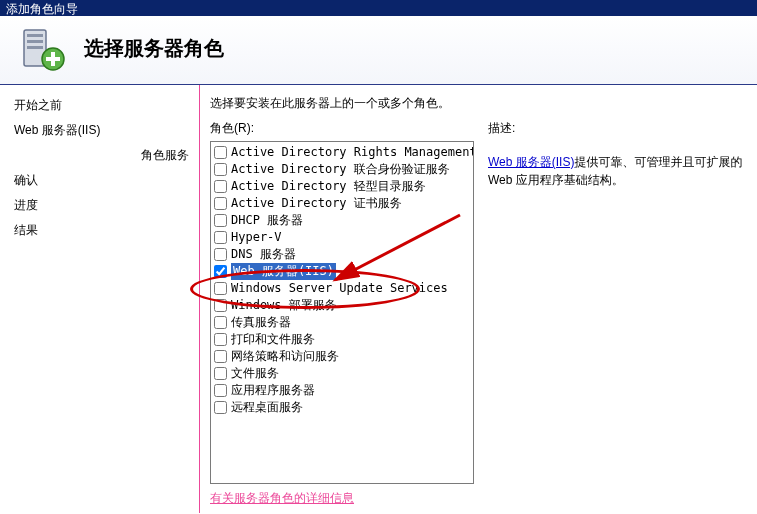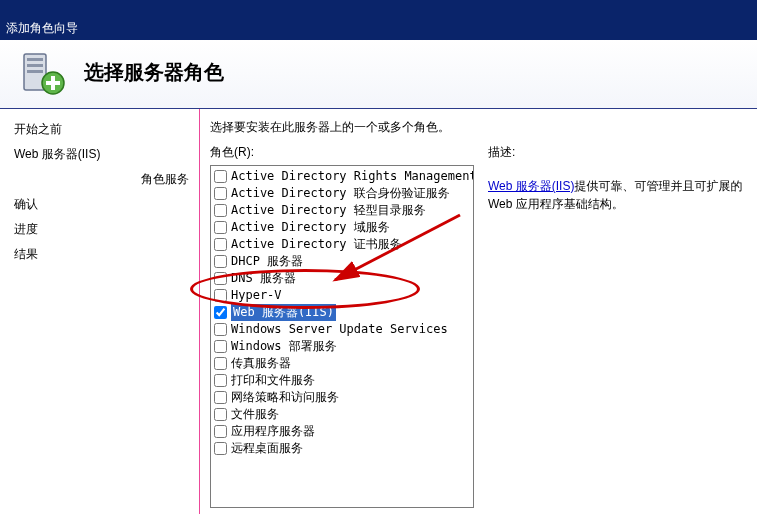--- a/index.html
+++ b/index.html
@@ -1,17 +1,17 @@
 <!DOCTYPE html>
 <html><head>
 <meta charset="utf-8">
 <style>
 * { box-sizing: border-box; margin: 0; padding: 0; }
 body { font-family: "Microsoft YaHei", SimSun, Tahoma, sans-serif; font-size: 12px; background: #fff; width: 757px; height: 514px; overflow: hidden; }
-.titlebar { background: #0a246a; color: #fff; padding: 20px 6px; font-size: 12px; height: 34px; }
+.titlebar { background: #0a246a; color: #fff; padding: 1px 6px; font-size: 12px; height: 16px; }
 .header { display: flex; align-items: center; padding: 8px 10px 12px 18px; border-bottom: 1px solid #2b3a89; background: linear-gradient(#fff, #f4f6fb); }
 .header .icon-wrap { width: 48px; height: 48px; margin-right: 18px; position: relative; }
 .header h1 { font-size: 20px; font-weight: bold; color: #000; }
 .body { display: flex; height: calc(100% - 18px - 68px); }
 .sidebar { width: 200px; border-right: 1px solid #ec4899; padding-top: 8px; }
 .sidebar .nav-item { padding: 4px 10px 4px 14px; cursor: pointer; color: #000; }
 .sidebar .nav-item.indent1 { padding-left: 6px; text-align: right; }
 .sidebar .nav-item.active { background: #2b3a89; color: #fff; border-top: 1px solid #1a2860; border-bottom: 1px solid #1a2860; }
 .main { flex: 1; padding: 10px 12px 6px 10px; display: flex; flex-direction: column; position: relative; }
 .instruction { margin-bottom: 8px; }
@@ -77,37 +77,33 @@
             <div class="role-row">
               <input type="checkbox" style="">
               <span class="role-label">Active Directory 联合身份验证服务</span>
             </div>
             <div class="role-row">
               <input type="checkbox" style="">
               <span class="role-label">Active Directory 轻型目录服务</span>
             </div>
             <div class="role-row">
               <input type="checkbox" style="">
-              <span class="role-label">Active Directory 域服务</span>
-            </div>
-            <div class="role-row">
-              <input type="checkbox" style="">
               <span class="role-label">Active Directory 证书服务</span>
             </div>
             <div class="role-row">
               <input type="checkbox" style="">
               <span class="role-label">DHCP 服务器</span>
             </div>
             <div class="role-row">
               <input type="checkbox" style="">
-              <span class="role-label">DNS 服务器</span>
+              <span class="role-label">Hyper-V</span>
             </div>
             <div class="role-row">
               <input type="checkbox" style="">
-              <span class="role-label">Hyper-V</span>
+              <span class="role-label">DNS 服务器</span>
             </div>
             <div class="role-row selected">
               <input type="checkbox" checked="" style="">
               <span class="role-label">Web 服务器(IIS)</span>
             </div>
             <div class="role-row">
               <input type="checkbox" style="">
               <span class="role-label">Windows Server Update Services</span>
             </div>
             <div class="role-row">

